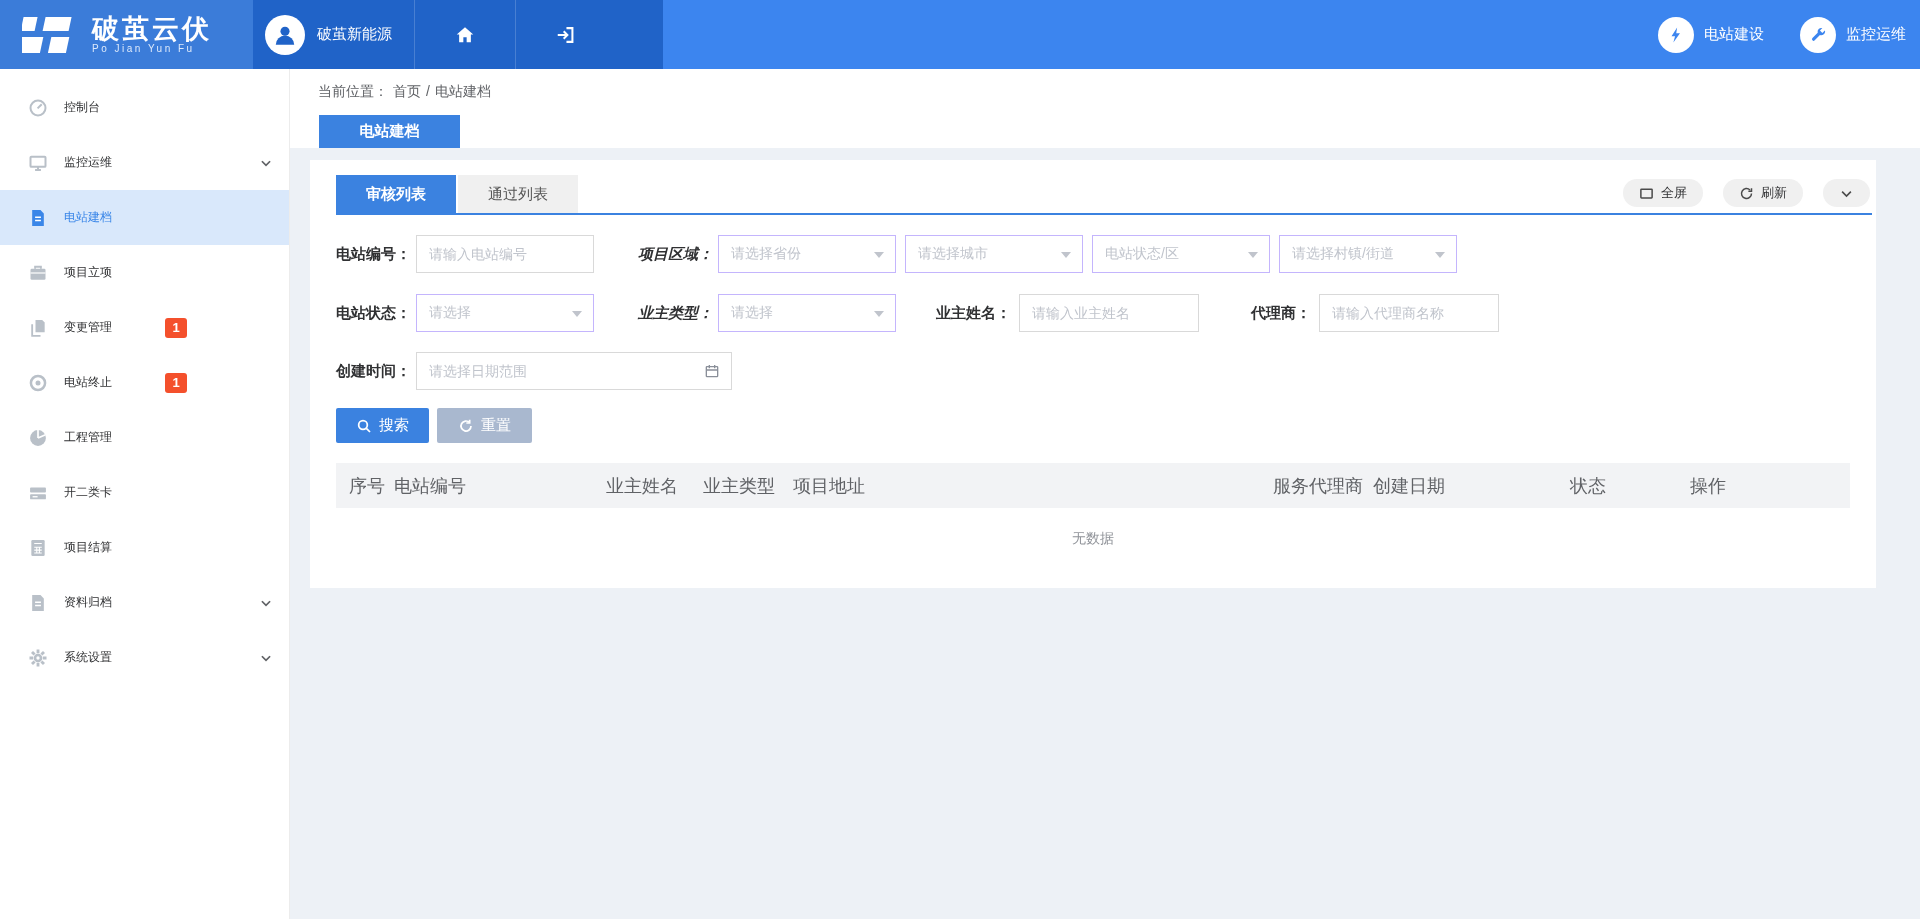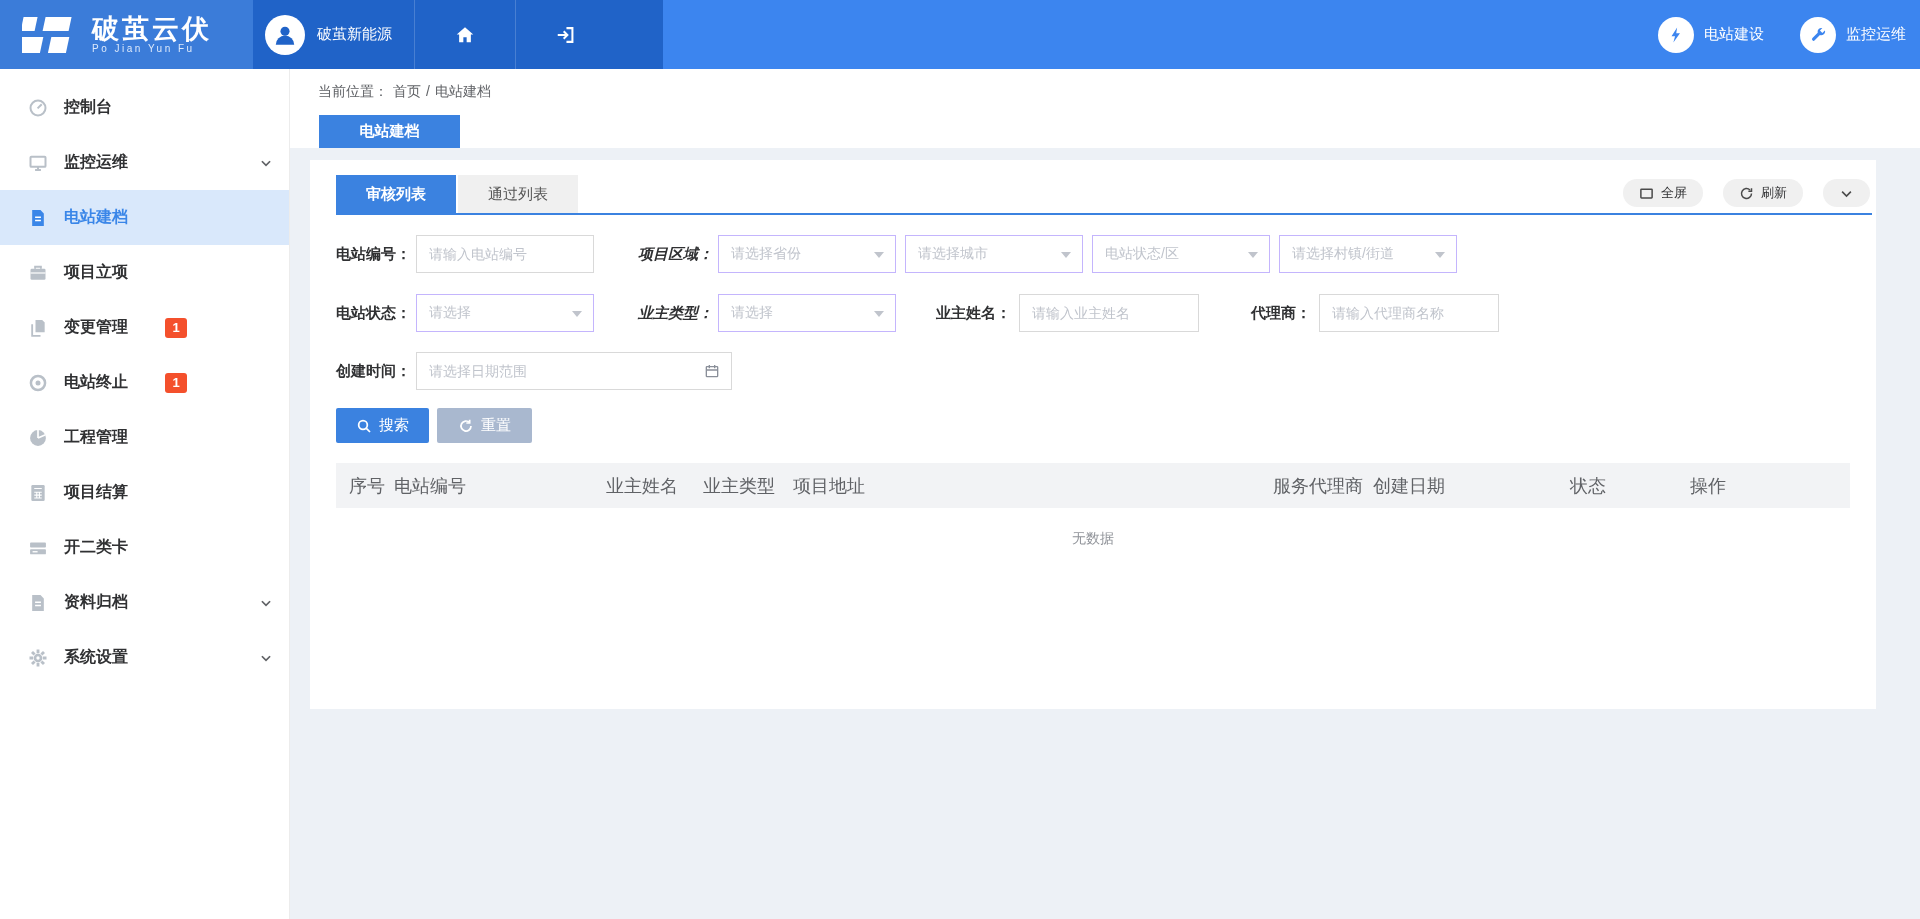--- a/index.html
+++ b/index.html
@@ -20,36 +20,36 @@
   .hdr-sq { width:101px; height:69px; display:flex; align-items:center; justify-content:center; border-left:1px solid rgba(255,255,255,0.18); cursor:pointer; }
   .hdr-right { flex:1; display:flex; align-items:center; justify-content:flex-end; gap:36px; padding-right:14px; }
   .hdr-nav-item { display:flex; align-items:center; gap:10px; cursor:pointer; }
   .hdr-nav-circle { width:36px; height:36px; border-radius:50%; background:#fff; display:flex; align-items:center; justify-content:center; flex:none; }
   .hdr-nav-label { color:#fff; font-size:15px; white-space:nowrap; }
 
   
   .side { position:absolute; top:69px; left:0; width:290px; bottom:0; background:#fff; border-right:1px solid #ECECEC; padding-top:11px; }
   .mi { position:relative; height:55px; display:flex; align-items:center; padding-left:28px; cursor:pointer; color:#303133; }
   .mi-icon { width:20px; height:20px; color:#B9C0C8; flex:none; display:flex; align-items:center; }
-  .mi-label { font-size:16px; font-weight:bold; margin-left:16px; white-space:nowrap; }
+  .mi-label { font-size:12px; font-weight:normal; margin-left:16px; white-space:nowrap; }
   .mi.active { background:#D9E8FB; color:#3A86E8; }
   .mi.active .mi-icon { color:#3A86E8; }
   .mi-badge { position:absolute; left:165px; top:50%; transform:translateY(-50%); min-width:22px; height:20px; background:#F4502C; border-radius:3px; color:#fff; font-size:13px; font-weight:bold; display:flex; align-items:center; justify-content:center; padding:0 5px; }
   .mi-chev { position:absolute; right:16px; color:#606266; display:flex; }
   .mi-bar { position:absolute; left:0; top:1px; width:5px; height:53px; background:#1E83F2; }
 
   
   .main { position:absolute; top:69px; left:290px; right:0; bottom:0; background:#EDF1F6; }
   .topbar { position:relative; height:79px; background:#fff; }
   .crumb { position:absolute; top:14px; left:28px; font-size:14px; color:#606266; display:flex; gap:5px; }
   .crumb .link { cursor:pointer; }
   .pagetab { position:absolute; left:29px; bottom:0; width:141px; height:33px; background:#3B82E0; color:#fff; font-size:15px; font-weight:bold; display:flex; align-items:center; justify-content:center; cursor:pointer; }
 
   .content { padding:12px 44px 0 20px; }
-  .card { background:#fff; height:549px; position:relative; }
+  .card { background:#fff; height:428px; position:relative; }
 
   .tabhead { position:relative; height:55px; padding:15px 0 0 26px; display:flex; }
   .tab-underline { position:absolute; left:26px; right:4px; bottom:0; height:2px; background:#3B82E0; }
   .ptab { height:38px; padding:0 30px; display:flex; align-items:center; justify-content:center; font-size:15px; cursor:pointer; background:#F0F0F0; color:#555; }
   .ptab.active { background:#3B82E0; color:#fff; font-weight:bold; }
   .ptab + .ptab { margin-left:2px; }
 
   .toolbar { position:absolute; top:19px; right:6px; display:flex; gap:20px; align-items:center; }
   .pill { height:28px; border-radius:14px; background:#F0F0F0; display:flex; align-items:center; gap:7px; padding:0 16px; font-size:13px; color:#303133; cursor:pointer; }
   .pill svg { color:#4a4a4a; }
@@ -227,36 +227,36 @@
             <circle cx="12" cy="12" r="9.5" fill="currentColor"></circle>
             <path d="M12 12V1.5M12 12l9 -4" stroke="#fff" stroke-width="2"></path>
           </svg>
       </span>
       <span class="mi-label">工程管理</span>
     </div>
 
     <div class="mi">
       <span class="mi-icon">
         <svg width="20" height="20" viewBox="0 0 24 24">
-            <rect x="4" y="2.5" width="16" height="19" rx="1.5" fill="currentColor"></rect>
-            <path d="M7.5 6.5h9M7.5 11h9M7.5 14.5h9M7.5 18h9M10.5 11v7M13.7 11v7" stroke="#fff" stroke-width="1.3"></path>
-          </svg>
-      </span>
-      <span class="mi-label">项目结算</span>
-    </div>
-
-    <div class="mi">
-      <span class="mi-icon">
-        <svg width="20" height="20" viewBox="0 0 24 24">
             <rect x="2.5" y="5.5" width="19" height="6" rx="1" fill="currentColor"></rect>
             <rect x="2.5" y="13.5" width="19" height="6" rx="1" fill="currentColor"></rect>
             <path d="M5.5 16.5h6" stroke="#fff" stroke-width="1.6"></path>
           </svg>
       </span>
       <span class="mi-label">开二类卡</span>
+    </div>
+
+    <div class="mi">
+      <span class="mi-icon">
+        <svg width="20" height="20" viewBox="0 0 24 24">
+            <rect x="4" y="2.5" width="16" height="19" rx="1.5" fill="currentColor"></rect>
+            <path d="M7.5 6.5h9M7.5 11h9M7.5 14.5h9M7.5 18h9M10.5 11v7M13.7 11v7" stroke="#fff" stroke-width="1.3"></path>
+          </svg>
+      </span>
+      <span class="mi-label">项目结算</span>
     </div>
 
     <div class="mi">
       <span class="mi-icon">
         <svg width="20" height="20" viewBox="0 0 24 24">
             <path d="M5 2.5h10l4 4v15H5z" fill="currentColor"></path>
             <path d="M8.5 11h7M8.5 15h7" stroke="#fff" stroke-width="1.8"></path>
           </svg>
       </span>
       <span class="mi-label">资料归档</span>

